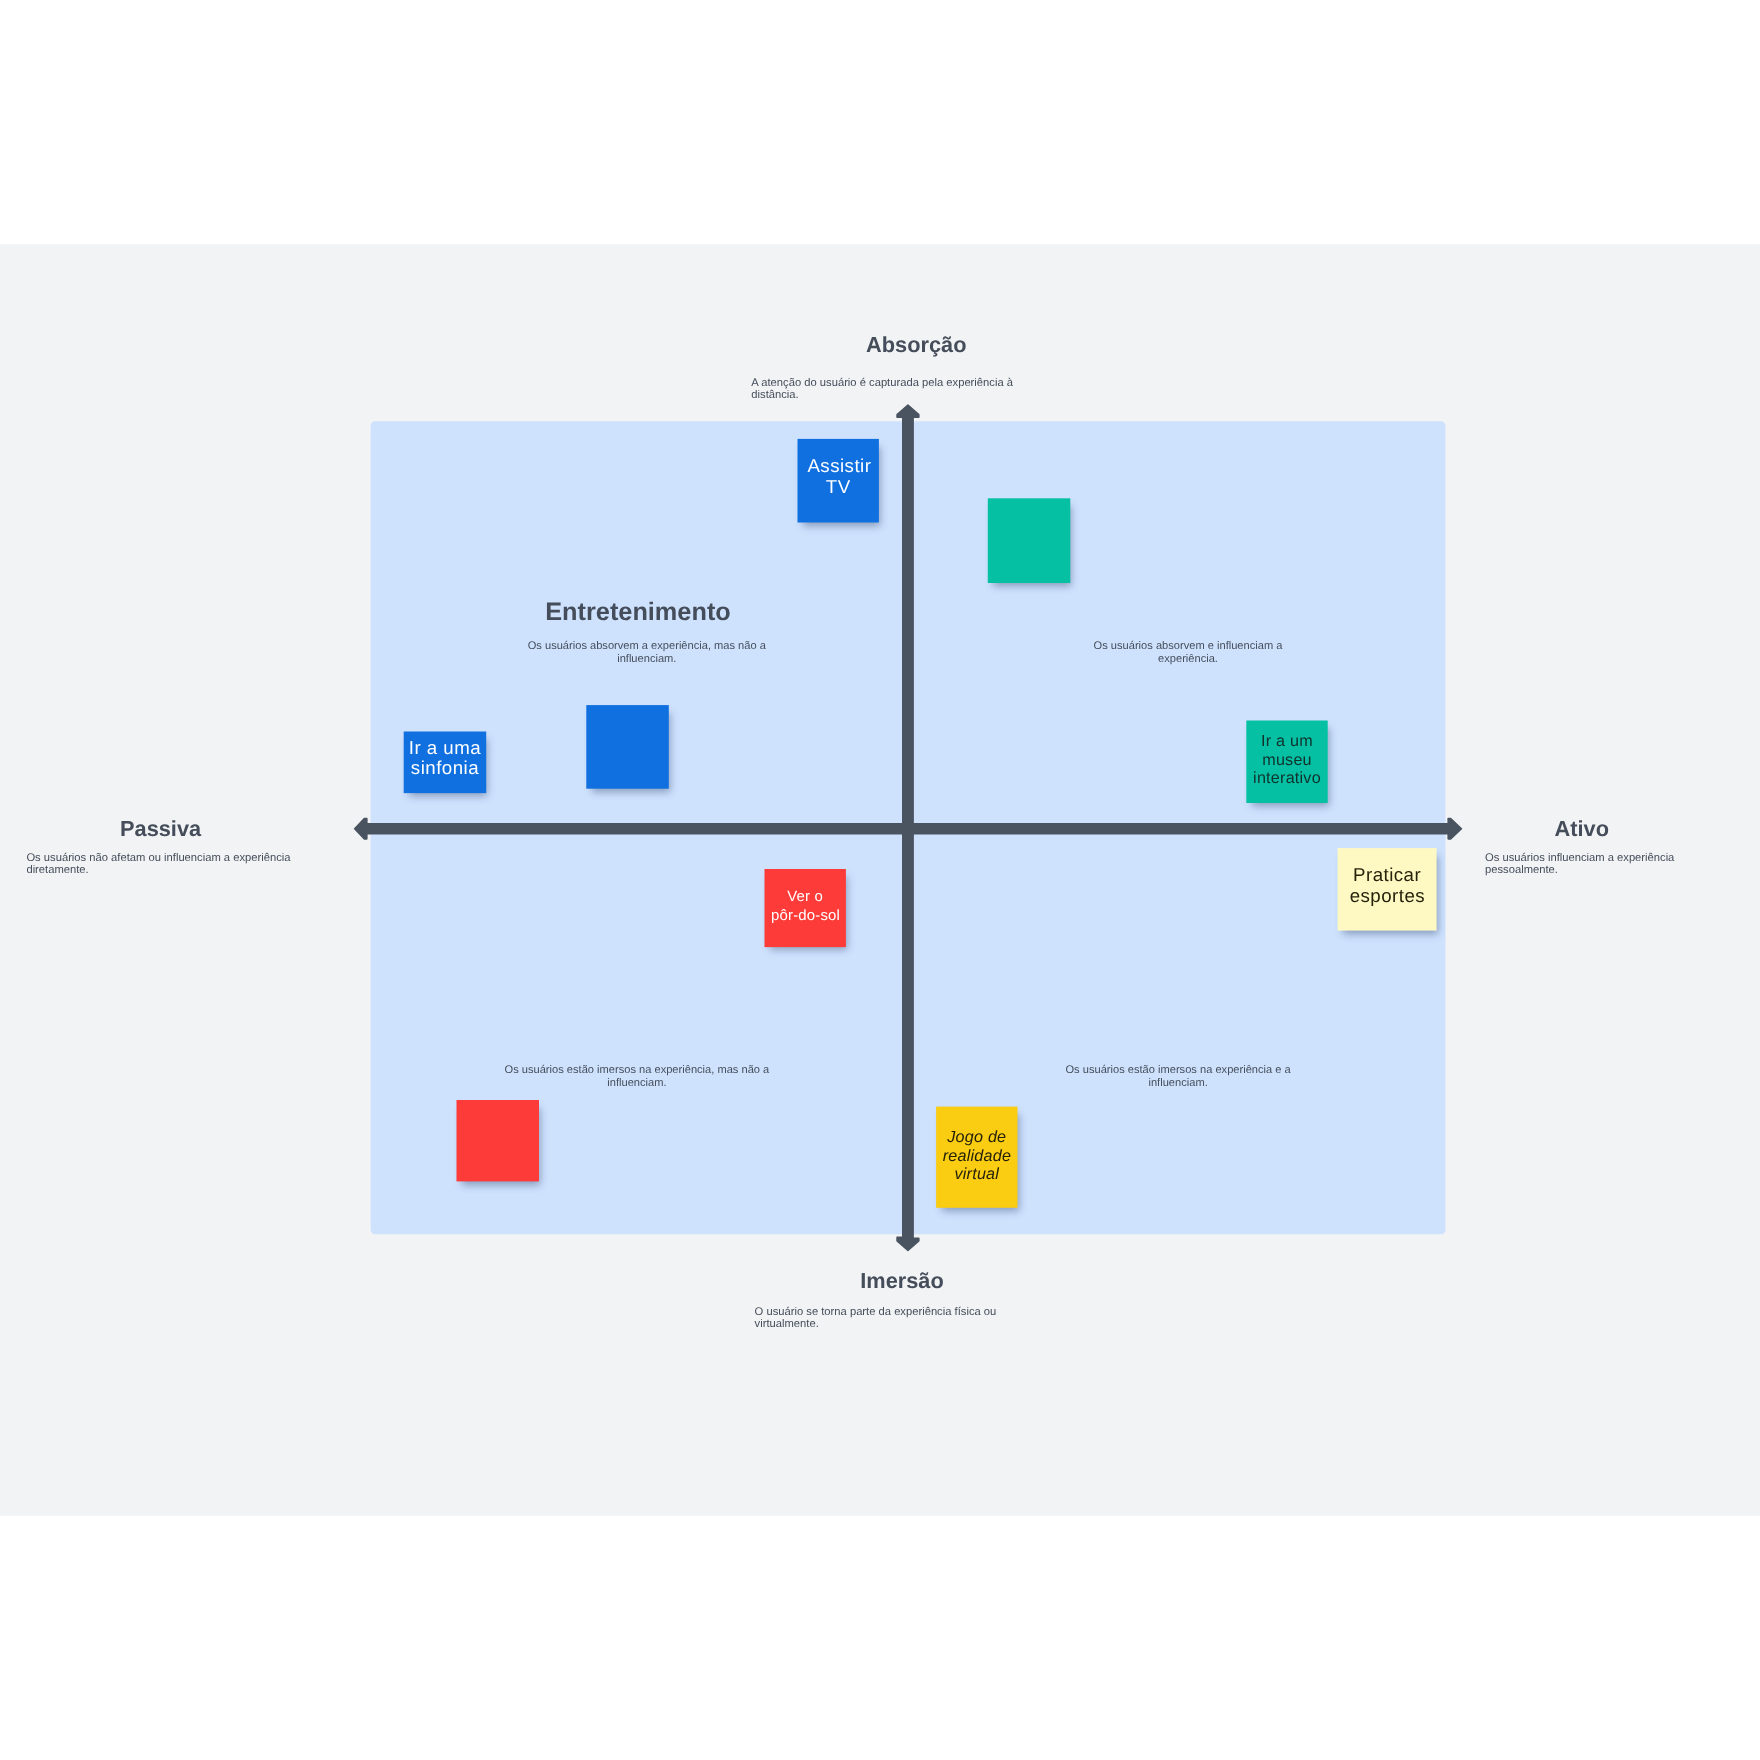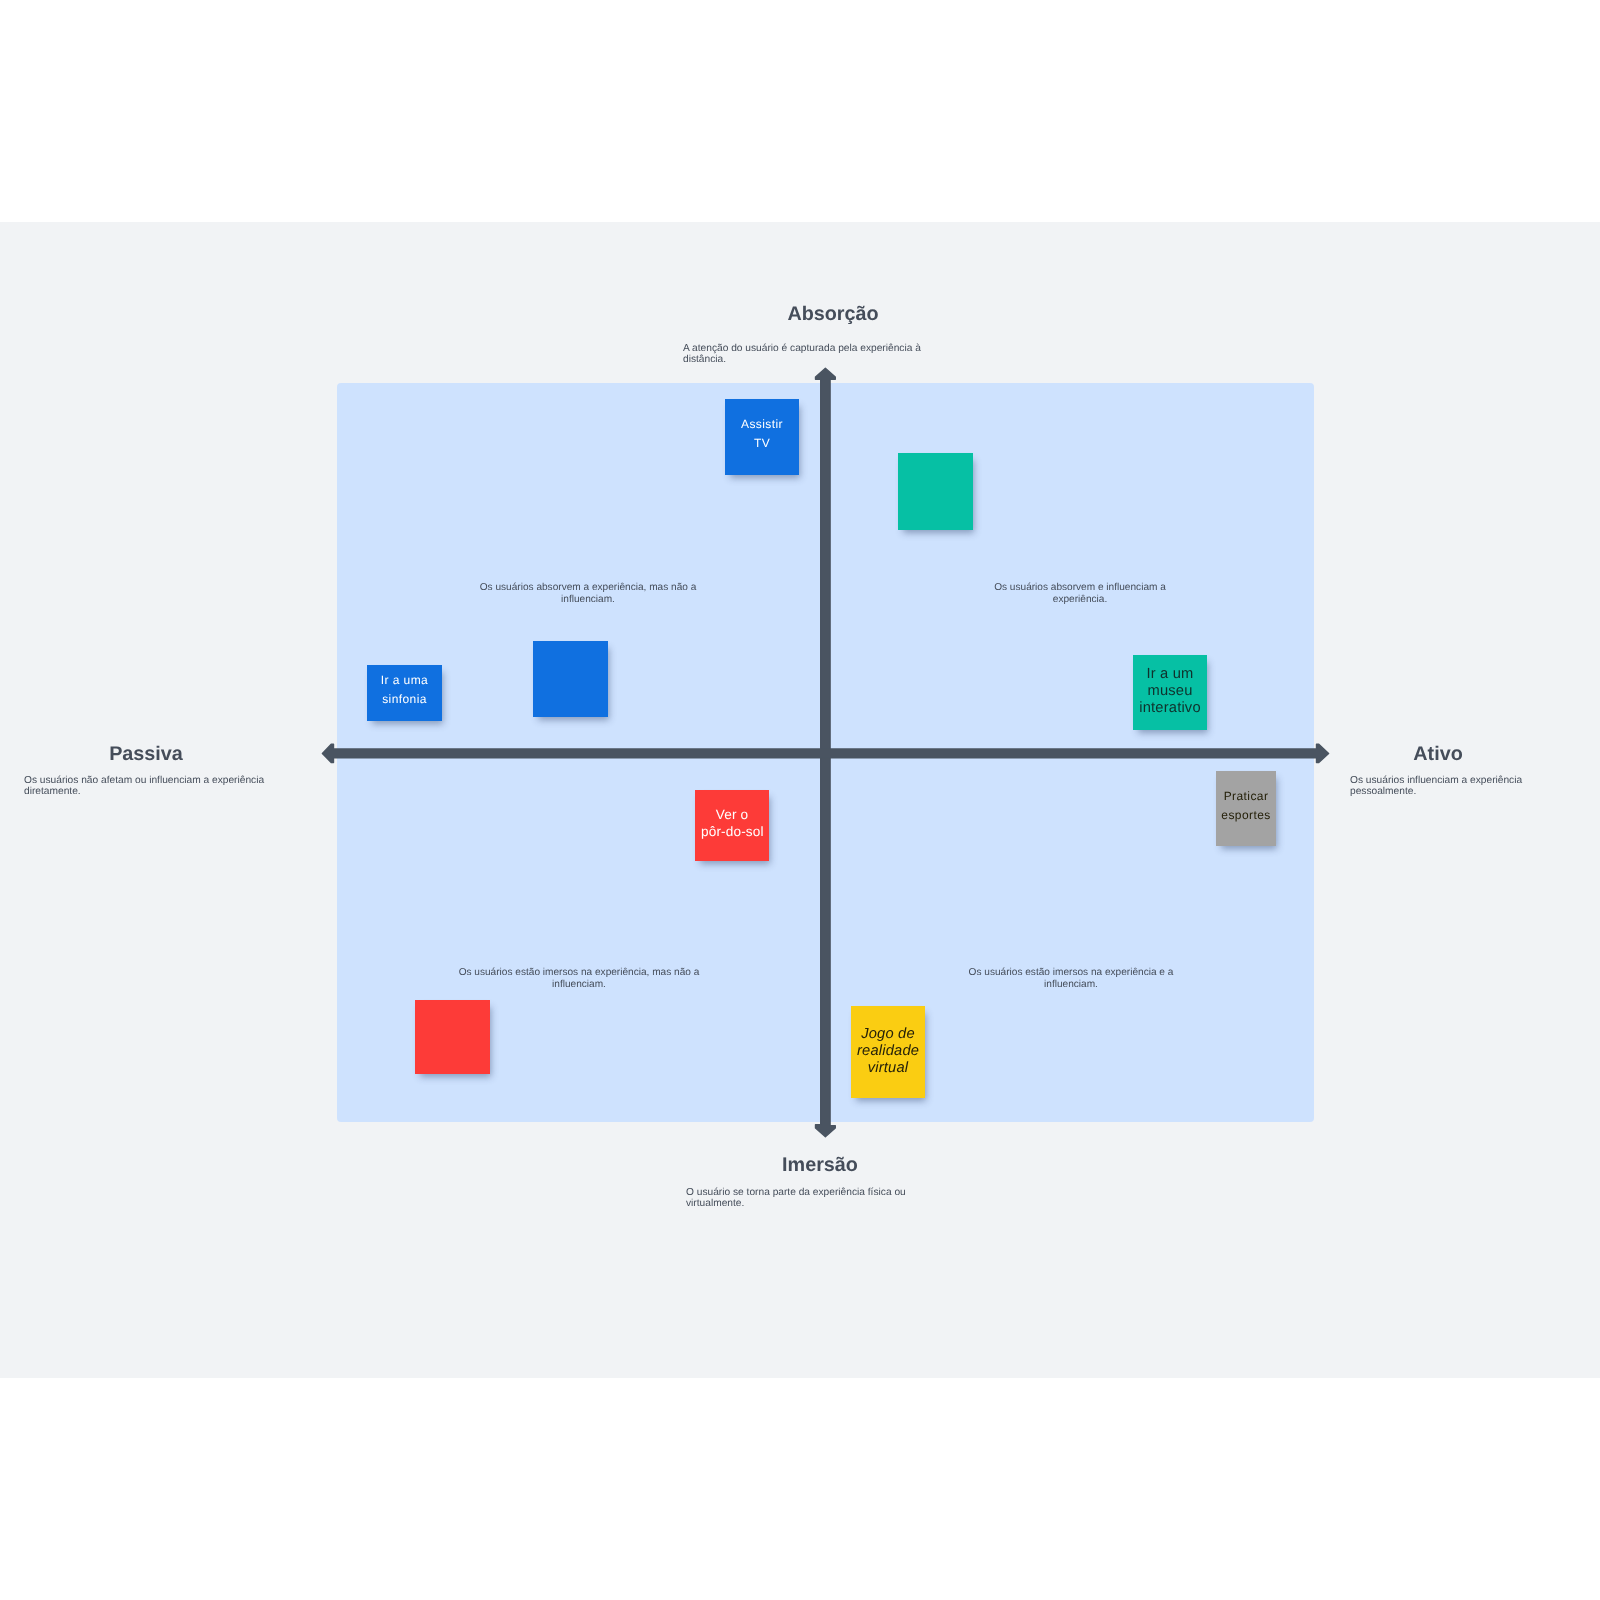--- a/index.html
+++ b/index.html
@@ -22,21 +22,21 @@
 
   .qtitle{position:absolute;font-weight:bold;font-size:23px;line-height:23px;color:var(--text-color,#454d5a);
           white-space:nowrap;text-align:center;}
   .qdesc{position:absolute;font-size:10.1px;line-height:11.8px;color:var(--text-color,#454d5a);text-align:center;}
 
   .note{position:absolute;display:flex;align-items:center;justify-content:center;
         box-sizing:border-box;text-align:center;
         box-shadow:3px 5px 7px -2px rgba(38,58,98,.42);}
   .note > span{display:block;}
   .note .w{white-space:nowrap;display:inline;}
-  .note-2l{font-size:12px;line-height:18.6px;letter-spacing:.42px;}
+  .note-2l{font-size:17px;line-height:18.6px;letter-spacing:.42px;}
   .note-2l > span{position:relative;top:-3px;}
   .note-3l{font-size:14.7px;line-height:17px;letter-spacing:.2px;}
   .note-3l > span{position:relative;top:-1px;}
   .note-sm{font-size:13.6px;line-height:16.5px;letter-spacing:.15px;}
   .note-sm > span{position:relative;top:-2px;}
 </style>
 </head>
 <body>
 
 <div id="canvas" style="--text-color: #454d5a; background-color: rgb(255, 255, 255);">
@@ -63,20 +63,21 @@
 
   <div class="axlabel" style="left:620px;top:1156px;width:400px;text-align:center;">Imersão</div>
   <div class="axdesc" style="left:686px;top:1187px;width:245px;">O usuário se torna parte da experiência física ou virtualmente.</div>
 
   <div class="axlabel" style="left:0;top:745px;width:292px;text-align:center;">Passiva</div>
   <div class="axdesc" style="left:24px;top:775px;width:260px;">Os usuários não afetam ou influenciam a experiência diretamente.</div>
 
   <div class="axlabel" style="left:1316px;top:745px;width:244px;text-align:center;">Ativo</div>
   <div class="axdesc" style="left:1350px;top:775px;width:200px;">Os usuários influenciam a experiência pessoalmente.</div>
 
+  <div class="qtitle" style="left:340px;top:545px;width:480px;">Entretenimento</div>
   <div class="qdesc" style="left:468px;top:582px;width:240px;">Os usuários absorvem a experiência, mas não a influenciam.</div>
 
   <div class="qdesc" style="left:980px;top:582px;width:200px;">Os usuários absorvem e influenciam a experiência.</div>
 
   <div class="qdesc" style="left:449px;top:967px;width:260px;">Os usuários estão imersos na experiência, mas não a influenciam.</div>
 
   <div class="qdesc" style="left:956px;top:967px;width:230px;">Os usuários estão imersos na experiência e a influenciam.</div>
 
   <div class="note note-2l" style="left: 725px; top: 399px; width: 74px; height: 76px; background-color: rgb(16, 112, 224); color: rgb(255, 255, 255);">
     <span style="width:56px;"><span class="w">Assistir</span> <span class="w">TV</span></span>
@@ -95,21 +96,21 @@
   </div>
 
   <div class="note note-3l" style="left: 1133px; top: 655px; width: 74px; height: 75px; background-color: rgb(6, 192, 164); color: rgb(16, 49, 44);">
     <span style="width:64px;"><span class="w">Ir</span> <span class="w">a</span> <span class="w">um</span> <span class="w">museu</span> <span class="w">interativo</span></span>
   </div>
 
   <div class="note note-sm" style="left: 695px; top: 790px; width: 74px; height: 71px; background-color: rgb(253, 59, 56); color: rgb(255, 255, 255);">
     <span style="width:62px;"><span class="w">Ver</span> <span class="w">o</span> <span class="w">pôr-do-sol</span></span>
   </div>
 
-  <div class="note note-2l" style="left: 1216px; top: 771px; width: 60px; height: 75px; background-color: #a3a3a3; color: rgb(37, 33, 10);">
+  <div class="note note-2l" style="left: 1216px; top: 771px; width: 90px; height: 75px; background-color: #fef9c3; color: rgb(37, 33, 10);">
     <span style="width:68px;"><span class="w">Praticar</span> <span class="w">esportes</span></span>
   </div>
 
   <div class="note note-2l" style="left: 415px; top: 1000px; width: 75px; height: 74px; background-color: rgb(253, 59, 56); color: rgb(255, 255, 255);">
     <span style="width:60px;"><span class="w"></span></span>
   </div>
 
   <div class="note note-3l" style="left: 851px; top: 1006px; width: 74px; height: 92px; background-color: rgb(250, 205, 18); color: rgb(37, 33, 10); font-style: italic;">
     <span style="width:62px;"><span class="w">Jogo</span> <span class="w">de</span> <span class="w">realidade</span> <span class="w">virtual</span></span>
   </div>

